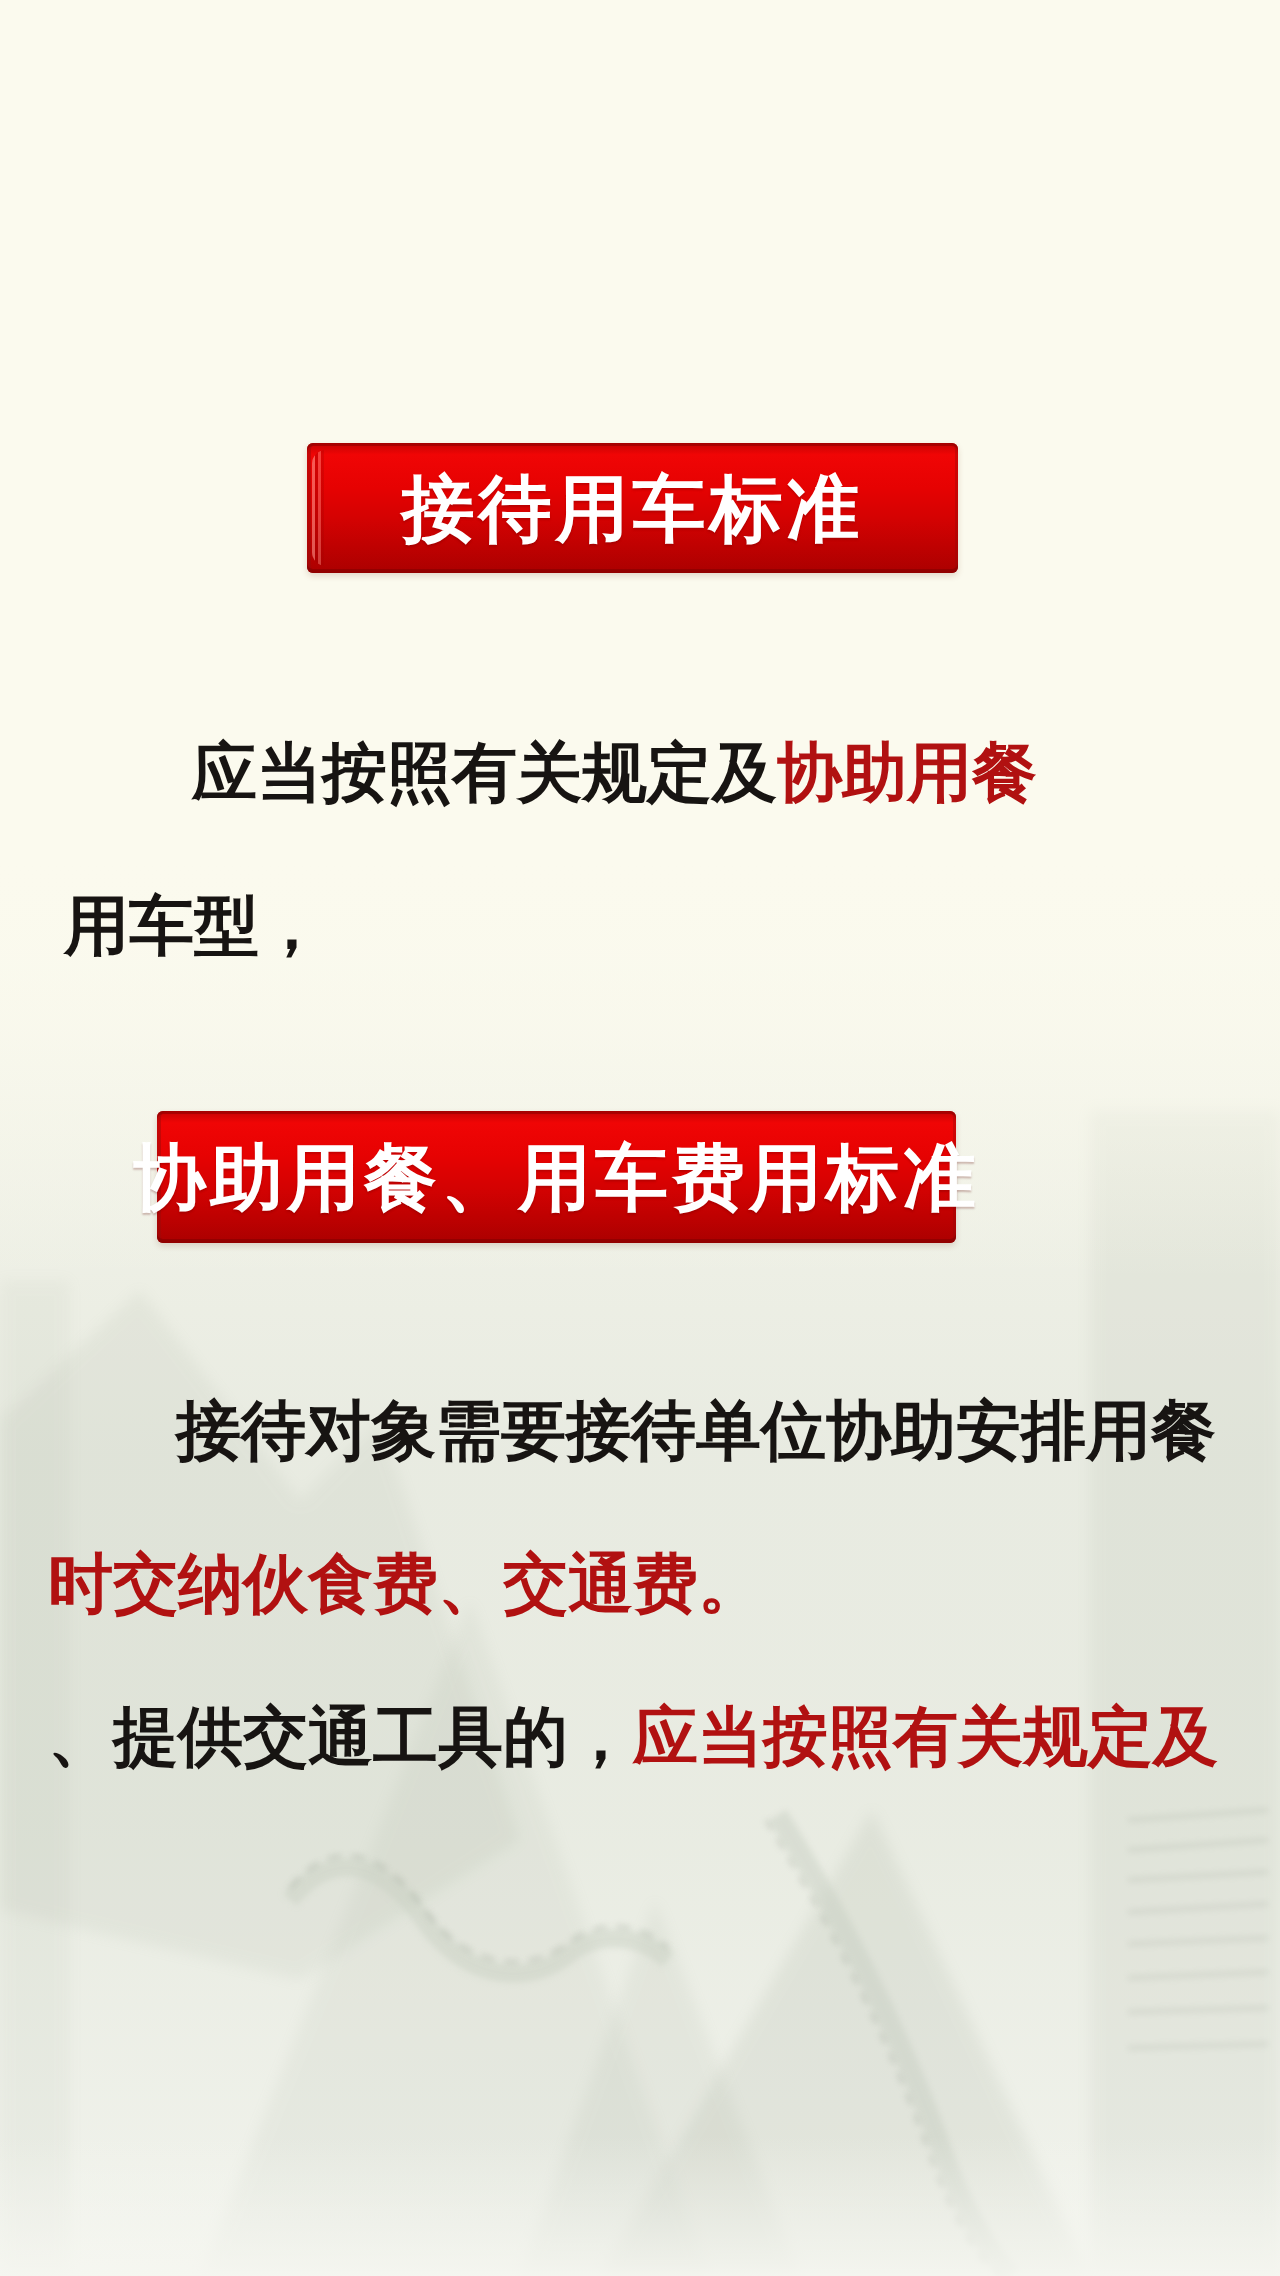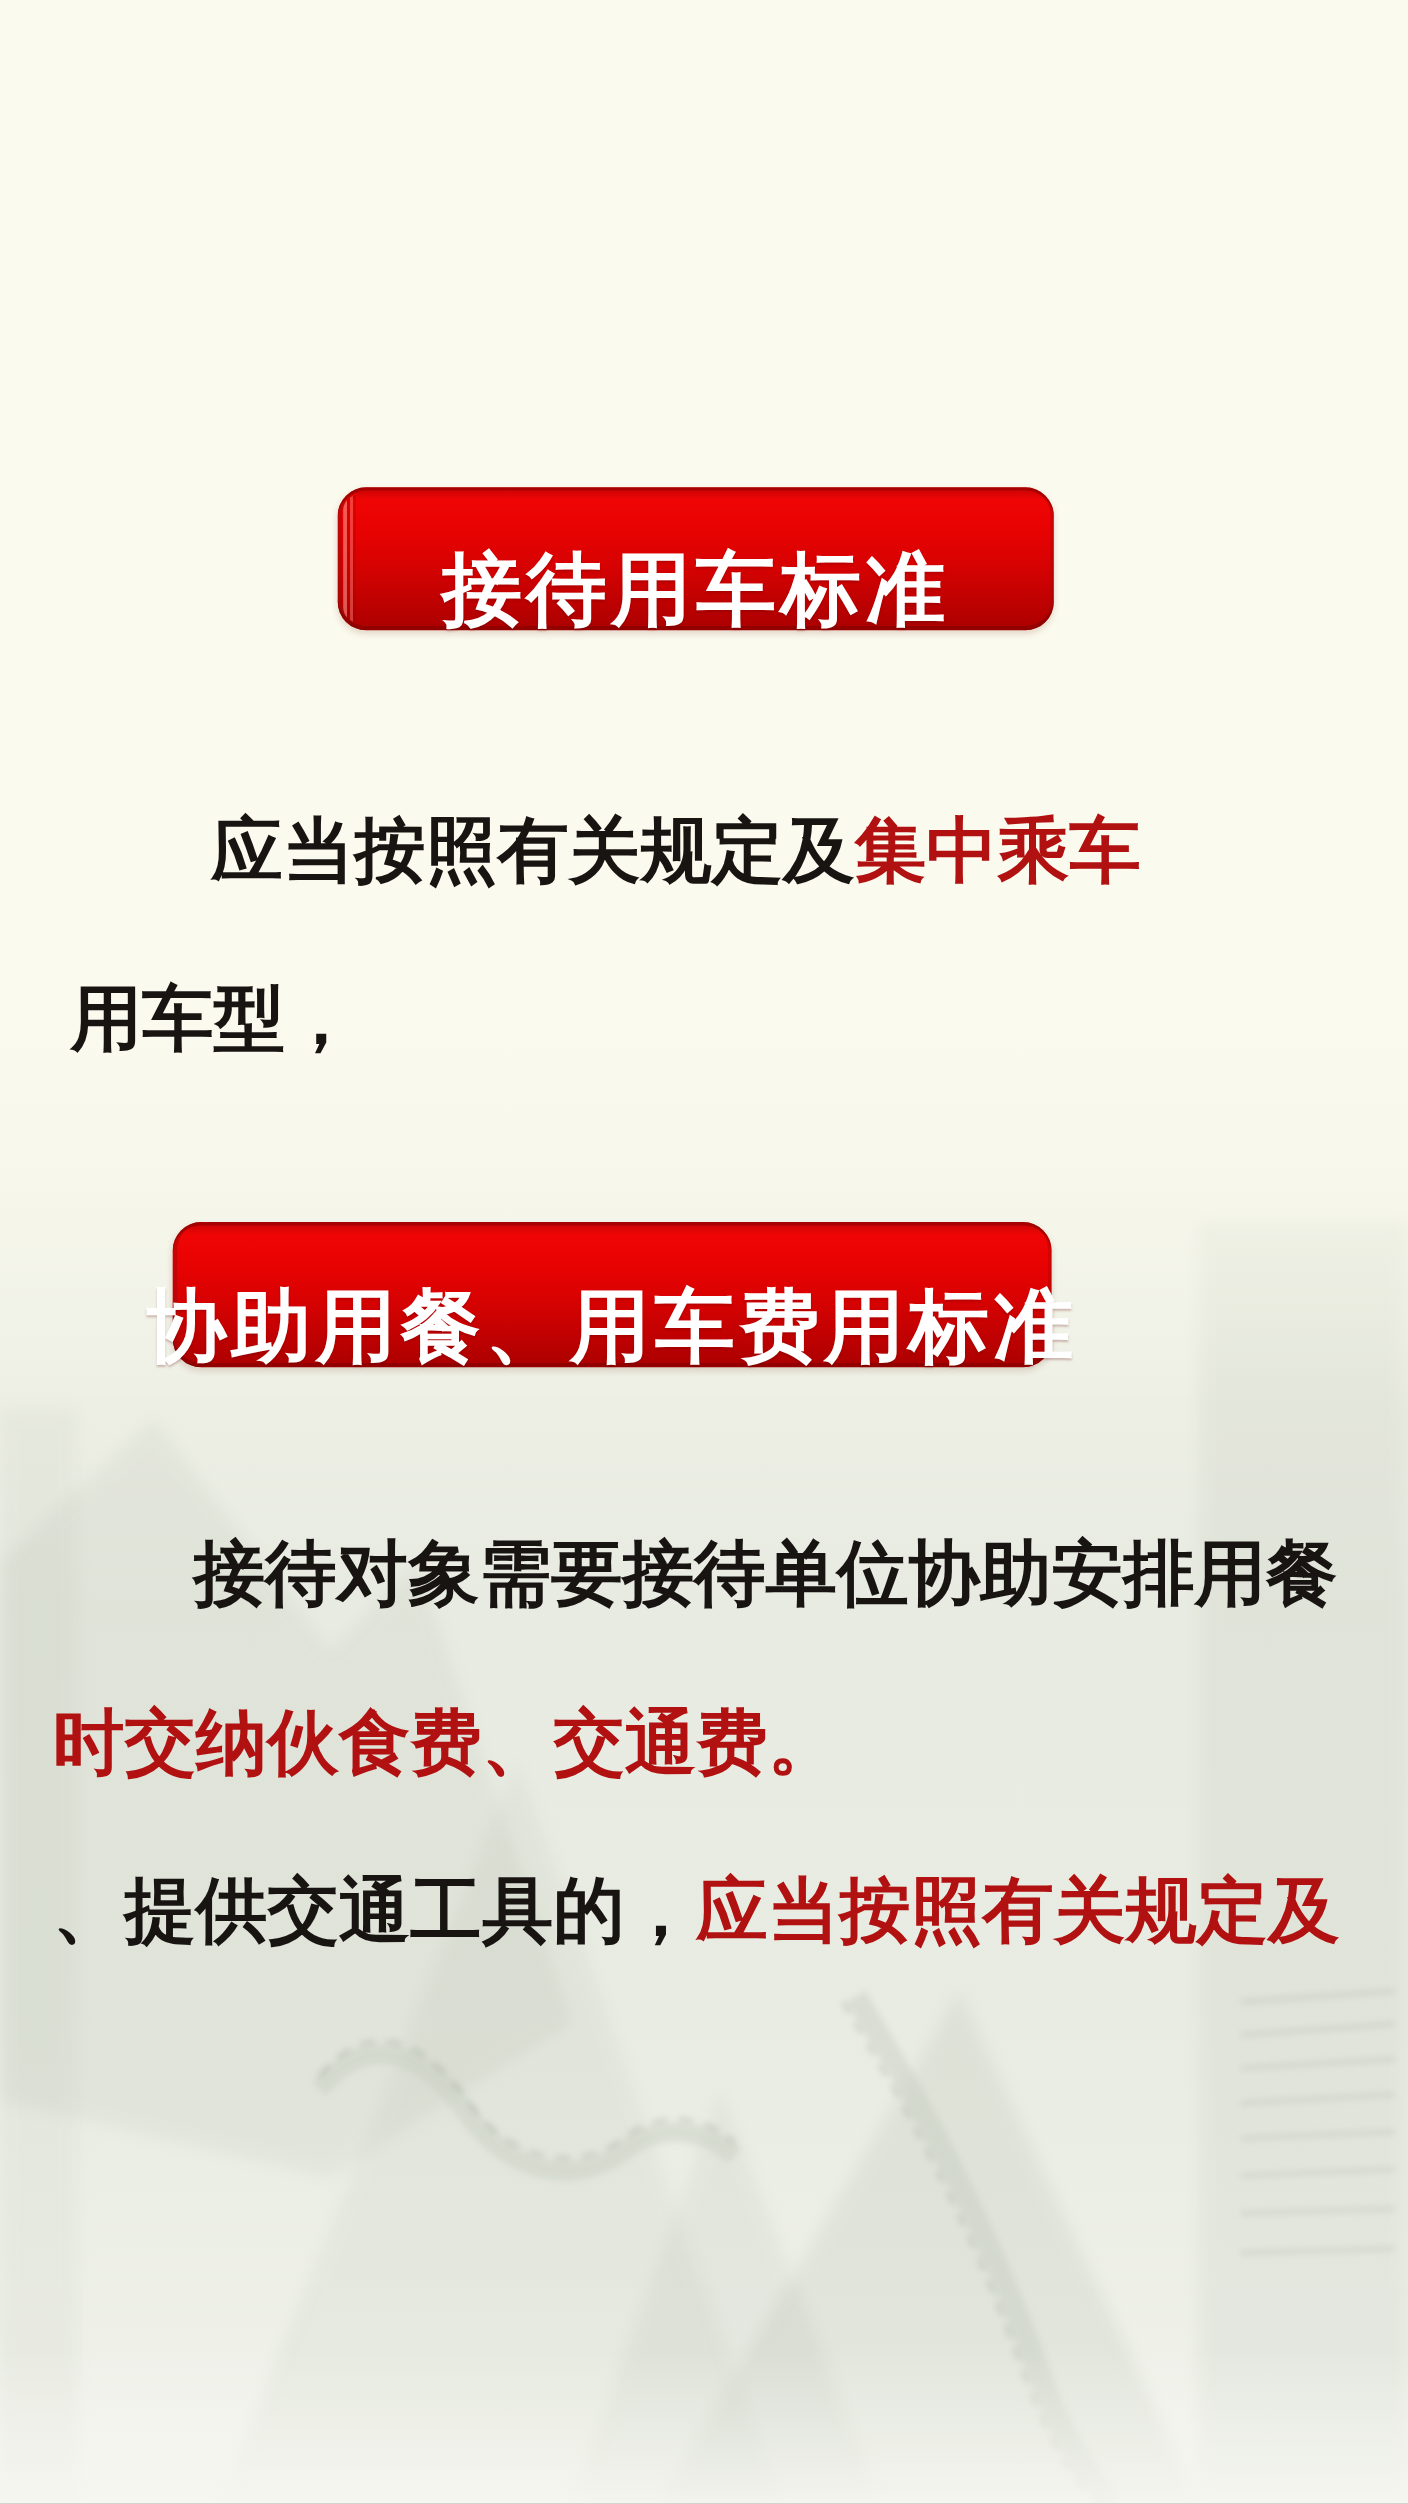--- a/index.html
+++ b/index.html
@@ -41,22 +41,22 @@
     background:linear-gradient(180deg, var(--page-bg) 0%, rgba(251,250,238,0) 100%);
   }
   .bg-art .fade-bottom{
     position:absolute;left:0;bottom:0;width:100%;height:140px;
     background:linear-gradient(180deg, rgba(245,246,240,0) 0%, rgba(246,247,241,.85) 100%);
   }
 
   
   .banner{
     position:absolute;
-    display:flex;align-items:flex-end;justify-content:center;
-    border-radius:26px;
+    display:flex;align-items:center;justify-content:center;
+    border-radius:6px;
     background:linear-gradient(180deg,
       #c40303 0%,
       var(--banner-top) 9%,
       #e60202 34%,
       var(--banner-mid) 58%,
       var(--banner-bottom) 100%);
     box-shadow:
       inset 0 3px 0 rgba(140,0,0,.55),
       inset 0 -4px 0 rgba(130,0,0,.6),
       inset 4px 0 0 rgba(150,10,10,.45),
@@ -150,21 +150,21 @@
     <div class="fade-bottom"></div>
   </div>
 
   <div class="banner banner-1">
     <span class="banner-label">接待用车标准</span>
   </div>
 
   <div class="para para-1">
       <div class="line">
         <span class="ink">应当按照有关规定及</span>
-        <span class="red">集中乘车</span>
+        <span class="red">协助用餐</span>
       </div>
       <div class="line">
         <span class="ink">用车型，</span>
       </div>
     </div>
 
   <div class="banner banner-2">
     <span class="banner-label">协助用餐、用车费用标准</span>
   </div>
 

